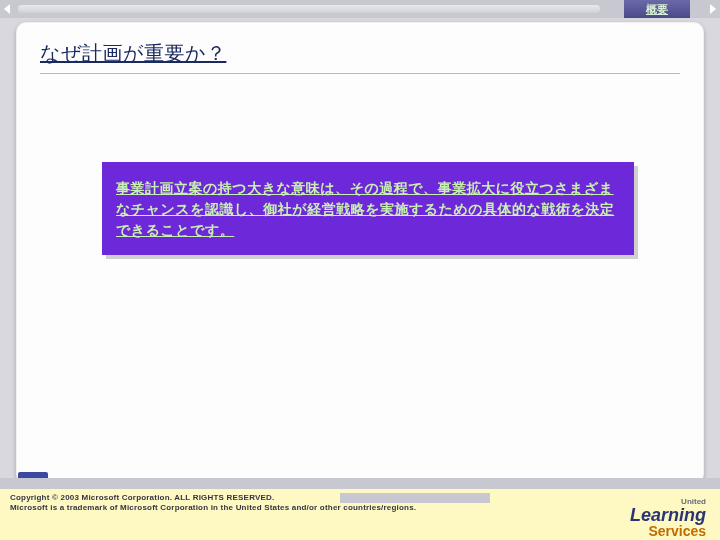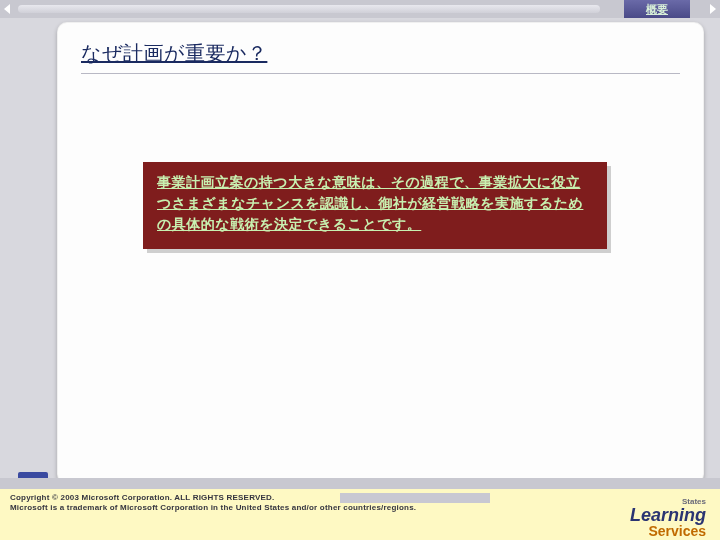--- a/index.html
+++ b/index.html
@@ -65,41 +65,40 @@
   .card {
     position: absolute;
     left: 16px;
     right: 16px;
     top: 22px;
     bottom: 56px;
     background: #fdfdfd;
     border-radius: 10px;
     box-shadow: 0 2px 4px rgba(0,0,0,0.25), inset 0 0 0 1px rgba(0,0,0,0.05);
     padding: 18px 24px;
-    margin-left: 41px;
   }
   .heading {
     font-size: 20px;
     color: #1a2a60;
     text-decoration: underline;
     font-weight: normal;
     letter-spacing: 0.5px;
   }
   .rule {
     margin-top: 6px;
     height: 1px;
     background: #b8b8c4;
   }
   .highlight-box {
     position: absolute;
     left: 86px;
     top: 140px;
-    width: 464px;
-    background: #7f1d1d;
-    padding: 10px 14px 14px 14px;
+    width: 532px;
+    background: #6d28d9;
+    padding: 16px 14px 14px 14px;
     box-shadow: 4px 4px 0 rgba(0,0,0,0.18);
   }
   .highlight-text {
     color: #c8f0b0;
     font-size: 14px;
     line-height: 1.5;
     text-decoration: underline;
     font-weight: bold;
     letter-spacing: 0.5px;
   }
@@ -185,17 +184,17 @@
 </div>
 
 <div class="blue-chip"></div>
 <div class="bottom-strip"></div>
 
 <div class="footer">
   <div class="footer-band"></div>
   <div class="legal">Copyright © 2003 Microsoft Corporation. ALL RIGHTS RESERVED.</div>
   <div class="legal">Microsoft is a trademark of Microsoft Corporation in the United States and/or other countries/regions.</div>
   <div class="brand">
-    <div class="brand-top">States</div>
+    <div class="brand-top">United</div>
     <div class="brand-main">Learning</div>
     <div class="brand-sub">Services</div>
   </div>
 </div>
 
 </body></html>

